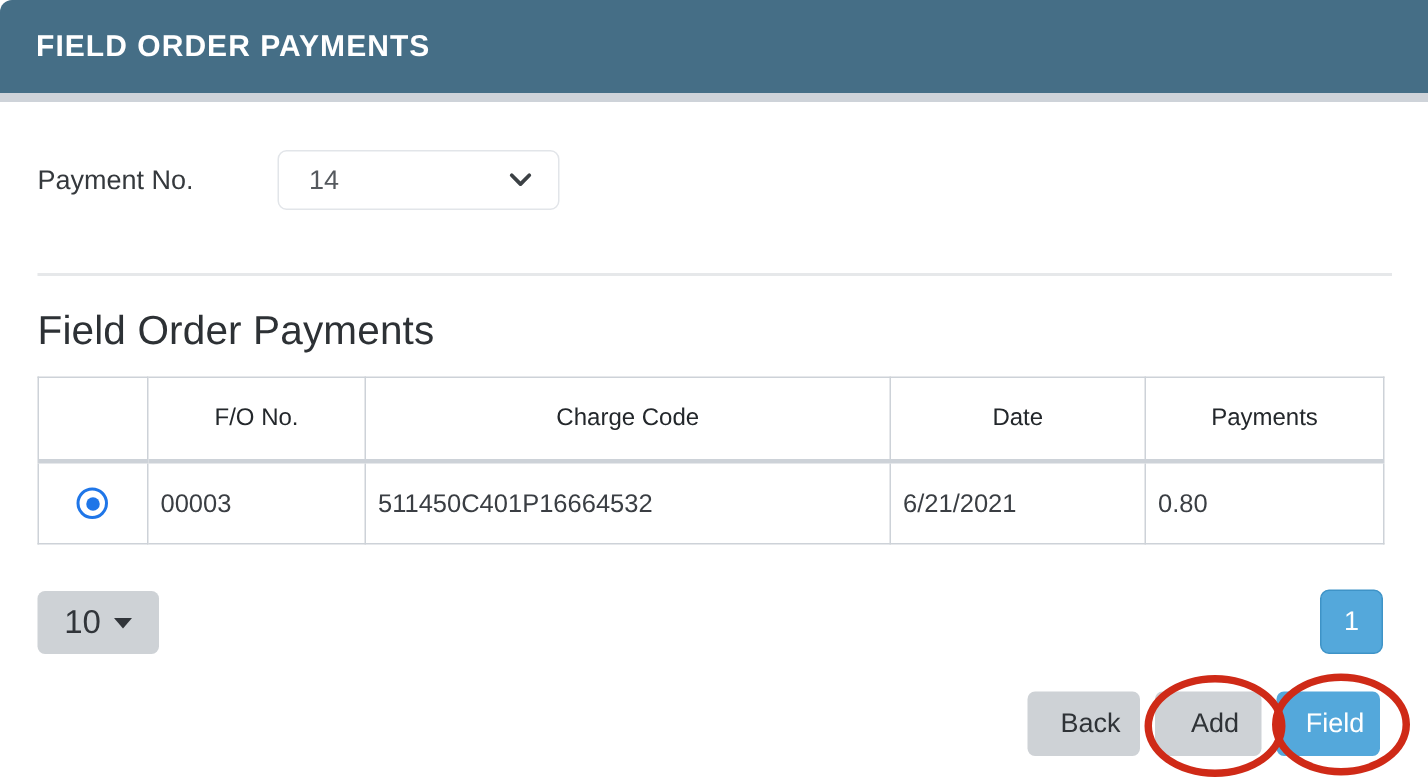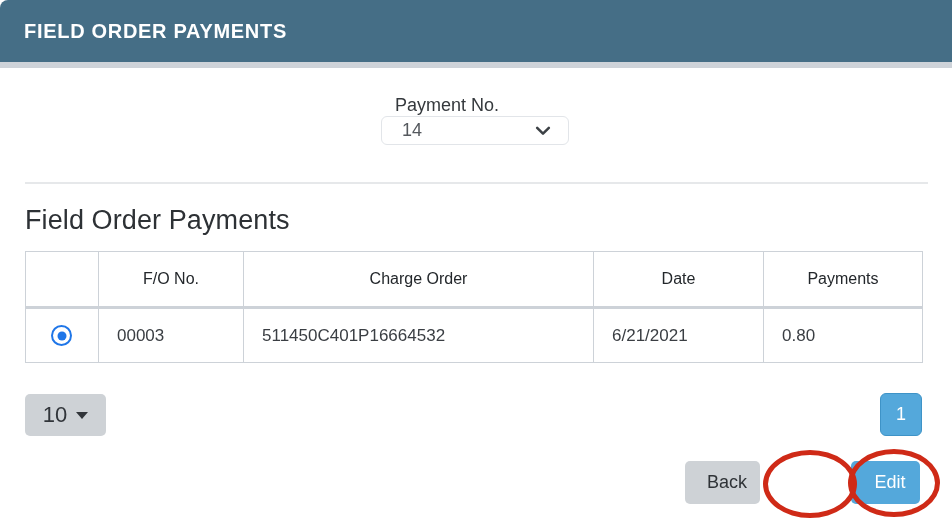--- a/index.html
+++ b/index.html
@@ -47,21 +47,20 @@
 
   
   #form-row {
     position: absolute;
     left: 25px;
     top: 95px;
     width: 900px;
     height: 50px;
     display: flex;
     align-items: center;
-    flex-direction: column;
   }
   #form-row .field-label {
     font-size: 18px;
     color: #35393d;
     width: 160px;
   }
   .select-box {
     width: 188px;
     height: 40px;
     border: 1px solid #e2e5e9;
@@ -126,21 +125,21 @@
     font-size: 16px;
     font-weight: normal;
     color: #23272b;
     text-align: center;
     border-bottom: 3px solid #cdd2d8;
   }
   #payments-table tbody td {
     height: 55px;
     font-size: 17px;
     color: #3a3e43;
-    padding-left: 18px;
+    padding-left: 8px;
     text-align: left;
   }
   #payments-table td.select-cell {
     text-align: center;
     padding-left: 0;
   }
   .col-select { width: 73px; }
   .col-fono   { width: 145px; }
   .col-charge { width: 350px; }
   .col-date   { width: 170px; }
@@ -308,21 +307,21 @@
     <col class="col-select">
     <col class="col-fono">
     <col class="col-charge">
     <col class="col-date">
     <col class="col-pay">
   </colgroup>
   <thead>
     <tr>
       <th></th>
       <th>F/O No.</th>
-      <th>Charge Order</th>
+      <th>Charge Code</th>
       <th>Date</th>
       <th>Payments</th>
     </tr>
   </thead>
   <tbody>
     <tr>
       <td class="select-cell">
         <span class="radio"></span>
       </td>
       <td>00003</td>
@@ -335,17 +334,18 @@
 
 <button id="page-size-btn">
   <span class="ps-label">10</span>
   <span class="caret-down"></span>
 </button>
 
 <button id="page-number-btn">1</button>
 
 <div id="action-bar">
   <button class="action-btn" id="back-button">Back</button>
-  <button class="action-btn" id="edit-button">Edit</button>
+  <button class="action-btn" id="add-button">Add</button>
+  <button class="action-btn" id="edit-button">Field</button>
 </div>
 
 <div class="annotation-ellipse" id="annotation-add"></div>
 <div class="annotation-ellipse" id="annotation-edit"></div>
 
 </body></html>

